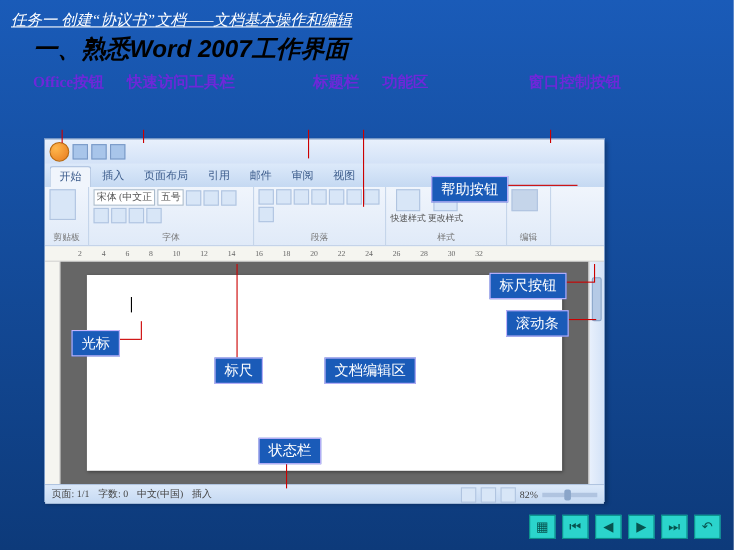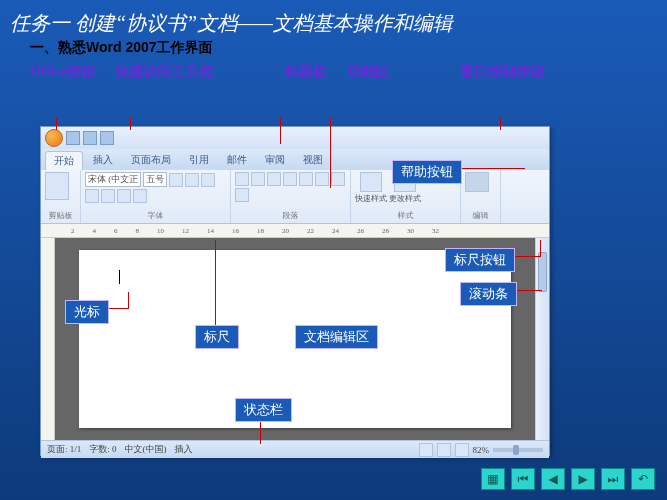--- a/index.html
+++ b/index.html
@@ -6,31 +6,33 @@
   body {
     width: 667px;
     height: 500px;
     background: linear-gradient(to bottom, #1a5bb8 0%, #0d3a7a 100%);
     font-family: "SimSun", serif;
     position: relative;
     overflow: hidden;
   }
   .title-main {
     color: #fff;
-    font-size: 20px;
+    font-size: 14px;
     padding: 10px 10px 0 10px;
     font-style: italic;
     font-family: "KaiTi", serif;
+    text-decoration: underline;
   }
   .title-sub {
     color: #000;
-    font-size: 14px;
+    font-size: 22px;
     padding: 2px 0 6px 30px;
     font-weight: bold;
     font-family: "SimHei", sans-serif;
+    font-style: italic;
   }
   .labels-row {
     display: flex;
     gap: 21px;
     padding: 0 20px 4px 30px;
     color: #6d28d9;
     font-size: 14px;
     font-weight: bold;
   }
   .label-item { white-space: nowrap; }
@@ -178,21 +180,21 @@
 <body>
 
 <div class="title-main">任务一 创建“协议书”文档——文档基本操作和编辑</div>
 <div class="title-sub">一、熟悉Word 2007工作界面</div>
 
 <div class="labels-row">
   <span class="label-item" style="margin-left:0">Office按钮</span>
   <span class="label-item">快速访问工具栏</span>
   <span class="label-item" style="margin-left:50px">标题栏</span>
   <span class="label-item">功能区</span>
-  <span class="label-item" style="margin-left:50px">窗口控制按钮</span>
+  <span class="label-item" style="margin-left:70px">窗口控制按钮</span>
 </div>
 
 <div class="line" style="left:56px; top:118px; width:1px; height:12px;"></div>
 <div class="line" style="left:130px; top:118px; width:1px; height:12px;"></div>
 <div class="line" style="left:280px; top:118px; width:1px; height:26px;"></div>
 <div class="line" style="left:330px; top:118px; width:1px; height:70px;"></div>
 <div class="line" style="left:500px; top:118px; width:1px; height:12px;"></div>
 
 <div class="word-window">
   <div class="qat">

